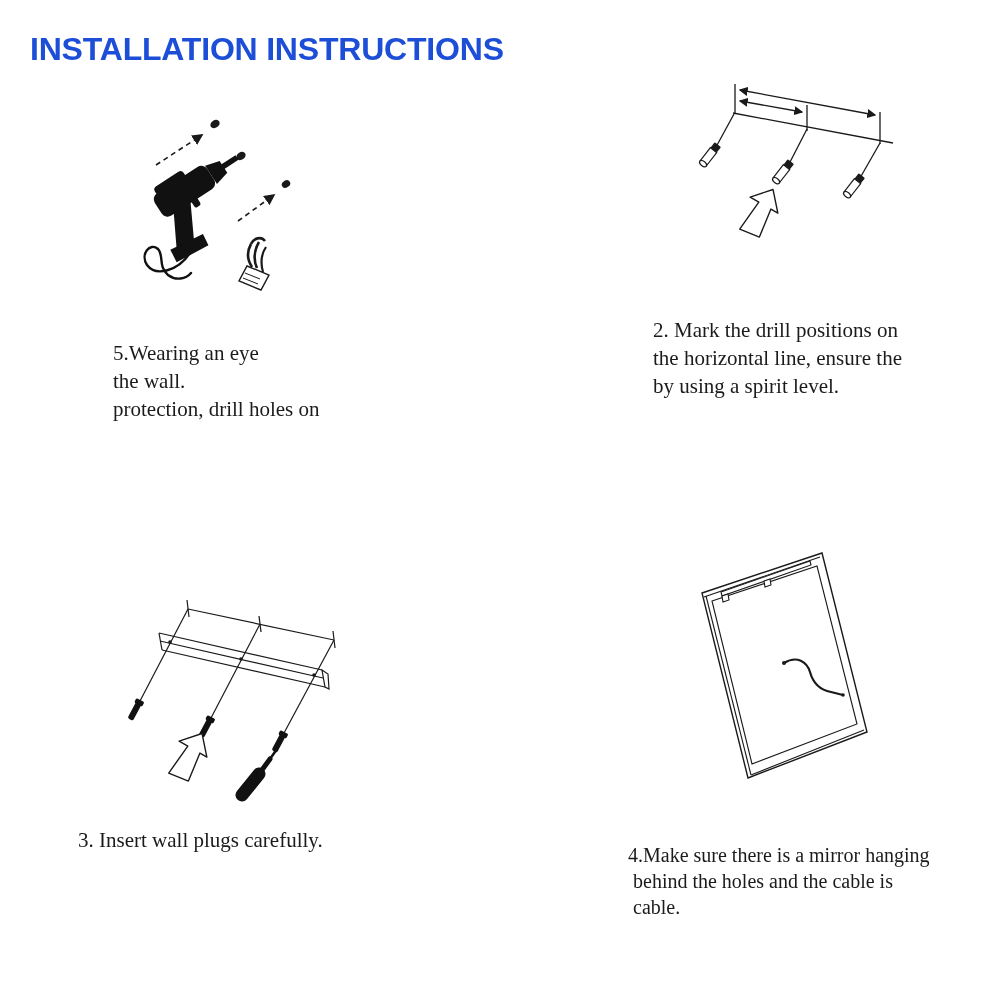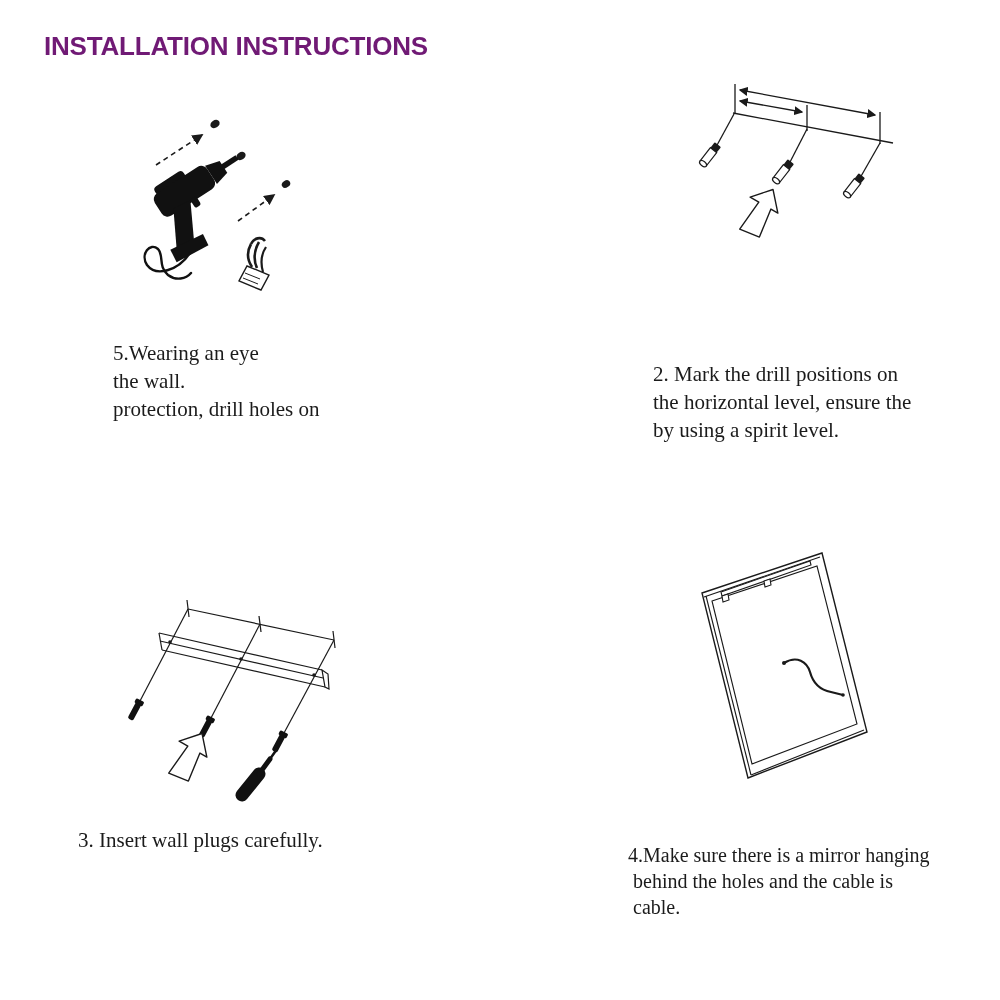--- a/index.html
+++ b/index.html
@@ -7,33 +7,33 @@
     position: relative;
     width: 1000px;
     height: 1000px;
     background: #ffffff;
     font-family: "Liberation Serif", serif;
     color: #1b1b1b;
     overflow: hidden;
   }
   .title {
     position: absolute;
-    left: 44px;
+    left: 30px;
     top: 31px;
     margin: 0;
     font-family: "Liberation Sans", sans-serif;
     font-weight: 700;
-    font-size: 26px;
+    font-size: 32px;
     letter-spacing: -0.2px;
-    color: #701a75;
+    color: #1d4ed8;
     white-space: nowrap;
   }
   .caption { position: absolute; font-size: 21px; line-height: 28px; }
   .cap1 { left: 113px; top: 339px; }
-  .cap2 { left: 653px; top: 316px; margin-top: 44px; }
+  .cap2 { left: 653px; top: 316px; }
   .cap3 { left: 78px;  top: 826px; }
   .cap4 { left: 628px; top: 842px; font-size: 20px; line-height: 26px; }
   .cap4 .line:nth-child(n+2) { padding-left: 5px; }
   .line { white-space: nowrap; }
   .illus { position: absolute; }
 </style>
 </head>
 <body>
 
 <div class="canvas">
@@ -169,21 +169,21 @@
   </svg>
 
   <div class="caption cap1">
     <div class="line">5.Wearing an eye</div>
     <div class="line">the wall.</div>
     <div class="line">protection, drill holes on</div>
   </div>
 
   <div class="caption cap2">
     <div class="line">2. Mark the drill positions on</div>
-    <div class="line">the horizontal level, ensure the</div>
+    <div class="line">the horizontal line, ensure the</div>
     <div class="line">by using a spirit level.</div>
   </div>
 
   <div class="caption cap3">
     <div class="line">3. Insert wall plugs carefully.</div>
   </div>
 
   <div class="caption cap4">
     <div class="line">4.Make sure there is a mirror hanging</div>
     <div class="line">behind the holes and the cable is</div>

